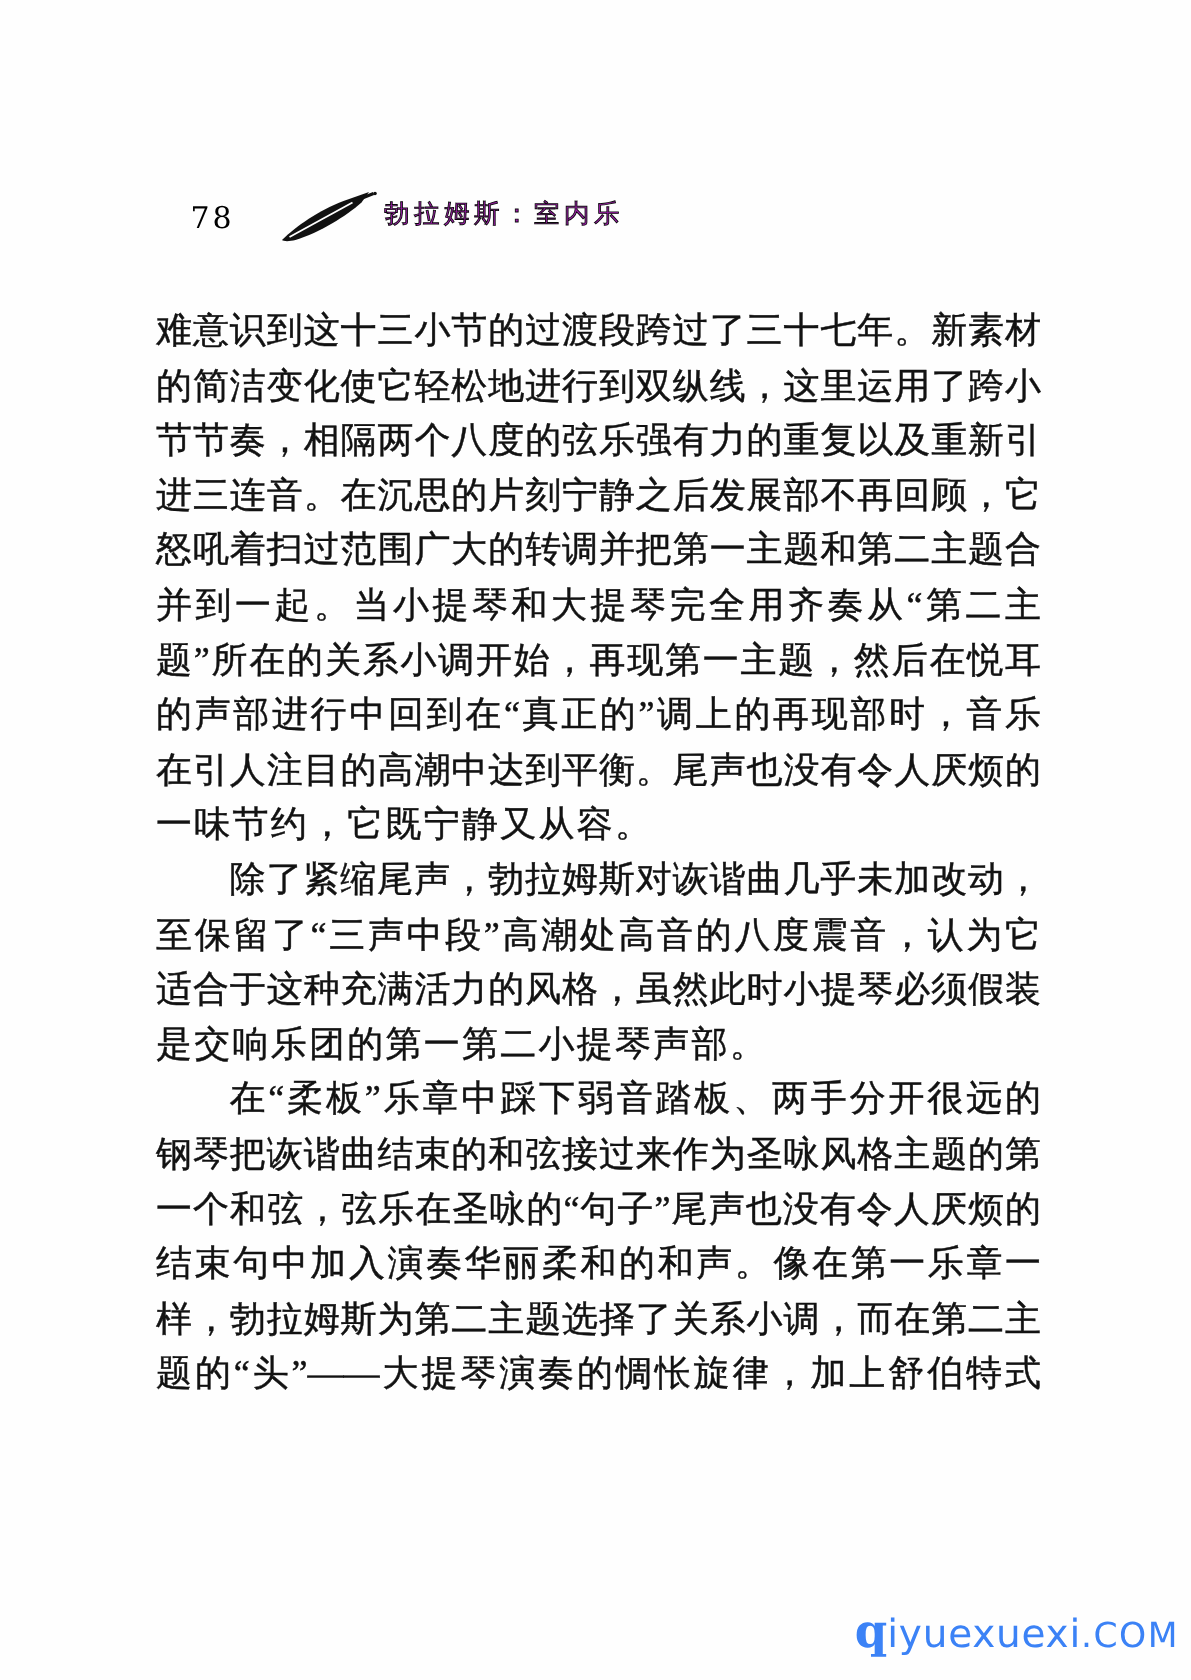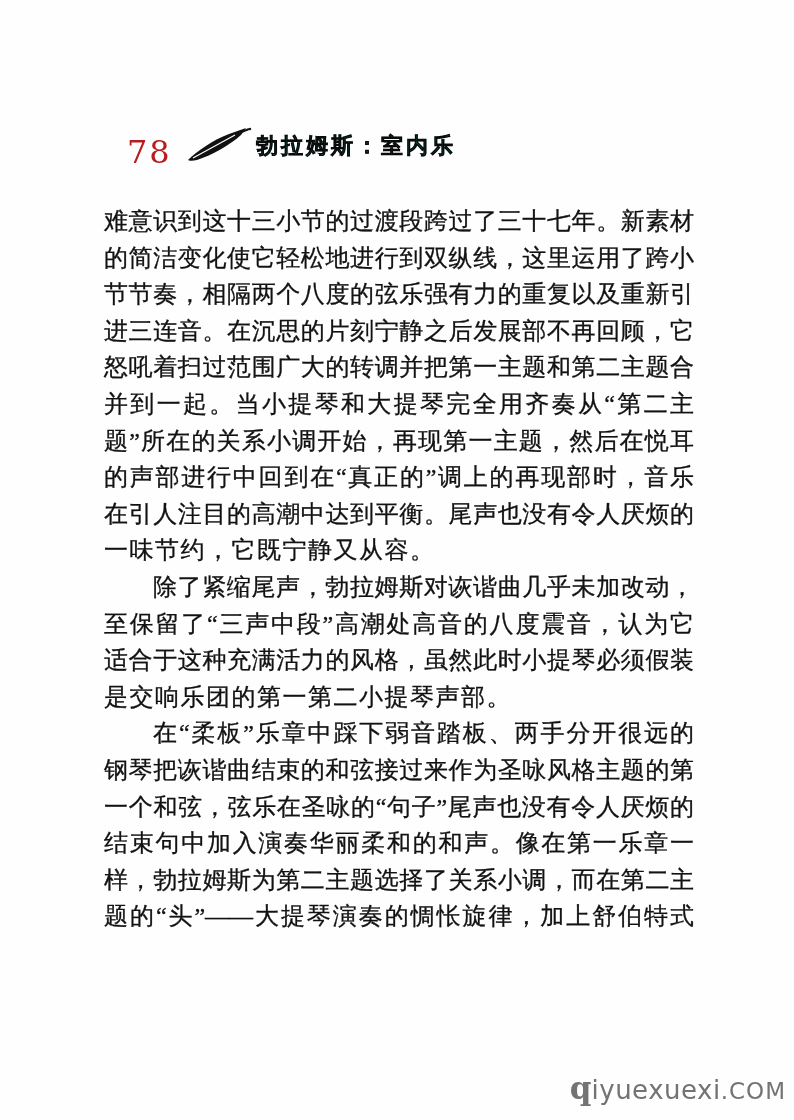--- a/index.html
+++ b/index.html
@@ -19,36 +19,36 @@
   
   .running-head {
     position: absolute;
     left: 0; top: 124px;
     width: 794px; height: 44px;
   }
   .page-number {
     position: absolute;
     left: 127px; top: 9px;
     font-family: "DejaVu Serif", serif;
-    font-size: 32px;
+    font-size: 20px;
     letter-spacing: 2px;
-    color: #b91c1c;
+    color: #000000;
   }
   .quill {
     position: absolute;
     left: 183px; top: 2px;
     width: 70px; height: 40px;
   }
   .head-title {
     position: absolute;
     left: 256px; top: 7px;
-    font-size: 22px;
-    font-weight: 700;
+    font-size: 17px;
+    font-weight: 400;
     letter-spacing: 3px;
-    color: #0f766e;
+    color: #a21caf;
     -webkit-text-stroke: 0.6px #0a0a0a;
     white-space: nowrap;
   }
   
   .body-text {
     position: absolute;
     left: 104px; top: 203px;
     width: 590px;
     font-size: 24px;
     color: #121212;
@@ -127,17 +127,17 @@
       <div class="line">适合于这种充满活力的风格，虽然此时小提琴必须假装</div>
       <div class="line short">是交响乐团的第一第二小提琴声部。</div>
       <div class="line indent">在“柔板”乐章中踩下弱音踏板、两手分开很远的</div>
       <div class="line">钢琴把诙谐曲结束的和弦接过来作为圣咏风格主题的第</div>
       <div class="line">一个和弦，弦乐在圣咏的“句子”尾声也没有令人厌烦的</div>
       <div class="line">结束句中加入演奏华丽柔和的和声。像在第一乐章一</div>
       <div class="line">样，勃拉姆斯为第二主题选择了关系小调，而在第二主</div>
       <div class="line">题的“头”——大提琴演奏的惆怅旋律，加上舒伯特式</div>
     </div>
 
-  <div class="watermark" style="color: #737373;">
+  <div class="watermark" style="color: #3b82f6;">
     <span class="wm-q">q</span><span class="wm-mid">iyuexuexi</span><span class="wm-suffix">.COM</span>
   </div>
 
 </div>
 
 </body></html>

